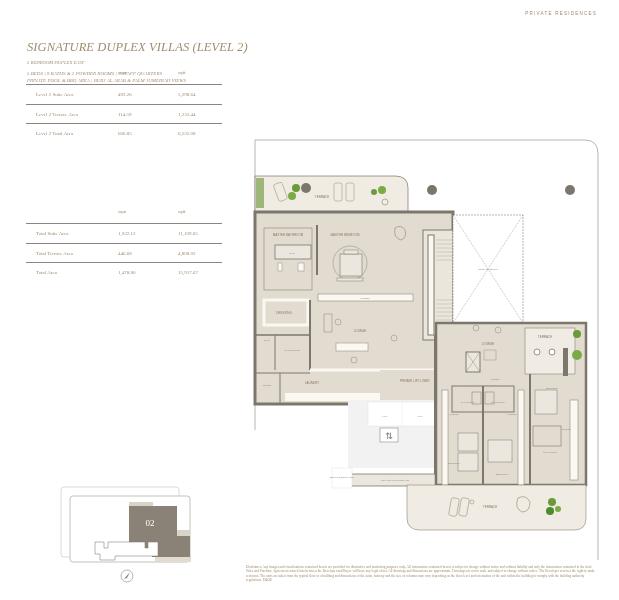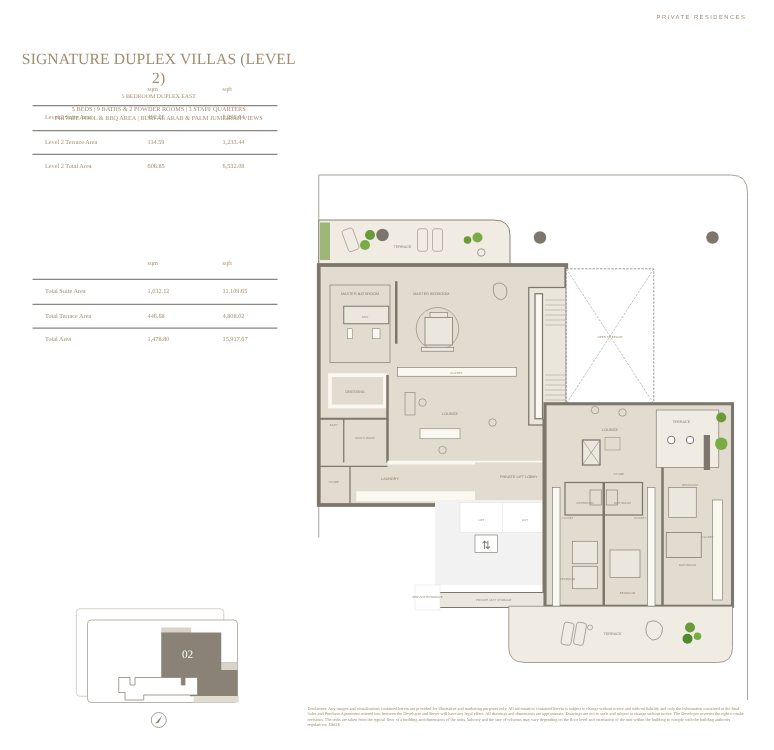--- a/index.html
+++ b/index.html
@@ -1,21 +1,21 @@
 <!DOCTYPE html>
 <html><head>
 <meta charset="utf-8">
 <style>
   * { box-sizing: border-box; margin: 0; padding: 0; }
   html, body { width: 619px; height: 600px; background: #ffffff; overflow: hidden; }
   body { position: relative; font-family: "Liberation Serif", serif; color: #a08c70; }
 
   .brand { position: absolute; top: 11px; right: 22px; font-size: 4.6px; letter-spacing: 1.2px; color: #a08c70; font-family: "Liberation Sans", sans-serif; }
 
-  .title-block { position: absolute; left: 12px; top: 40px; width: 230px; text-align: center; }
+  .title-block { position: absolute; left: 27px; top: 40px; width: 230px; text-align: left; font-style: italic; }
   .title { font-size: 12.5px; color: #a08c70; letter-spacing: 0.1px; }
   .subtitle { font-size: 4.7px; margin-top: 5px; color: #a08c70; }
   .features { font-size: 5px; margin-top: 5px; line-height: 7px; color: #a08c70; }
 
   .area-table { position: absolute; left: 26px; width: 196px; font-size: 5px; color: #a08c70; }
   .area-table .hdr { height: 20px; position: relative; }
   .area-table .hdr span { position: absolute; top: 6px; }
   .area-table .row { height: 19.5px; border-top: 0.8px solid #8a8580; position: relative; }
   .area-table .row span { position: absolute; top: 7px; }
   .c1 { left: 10px; }

